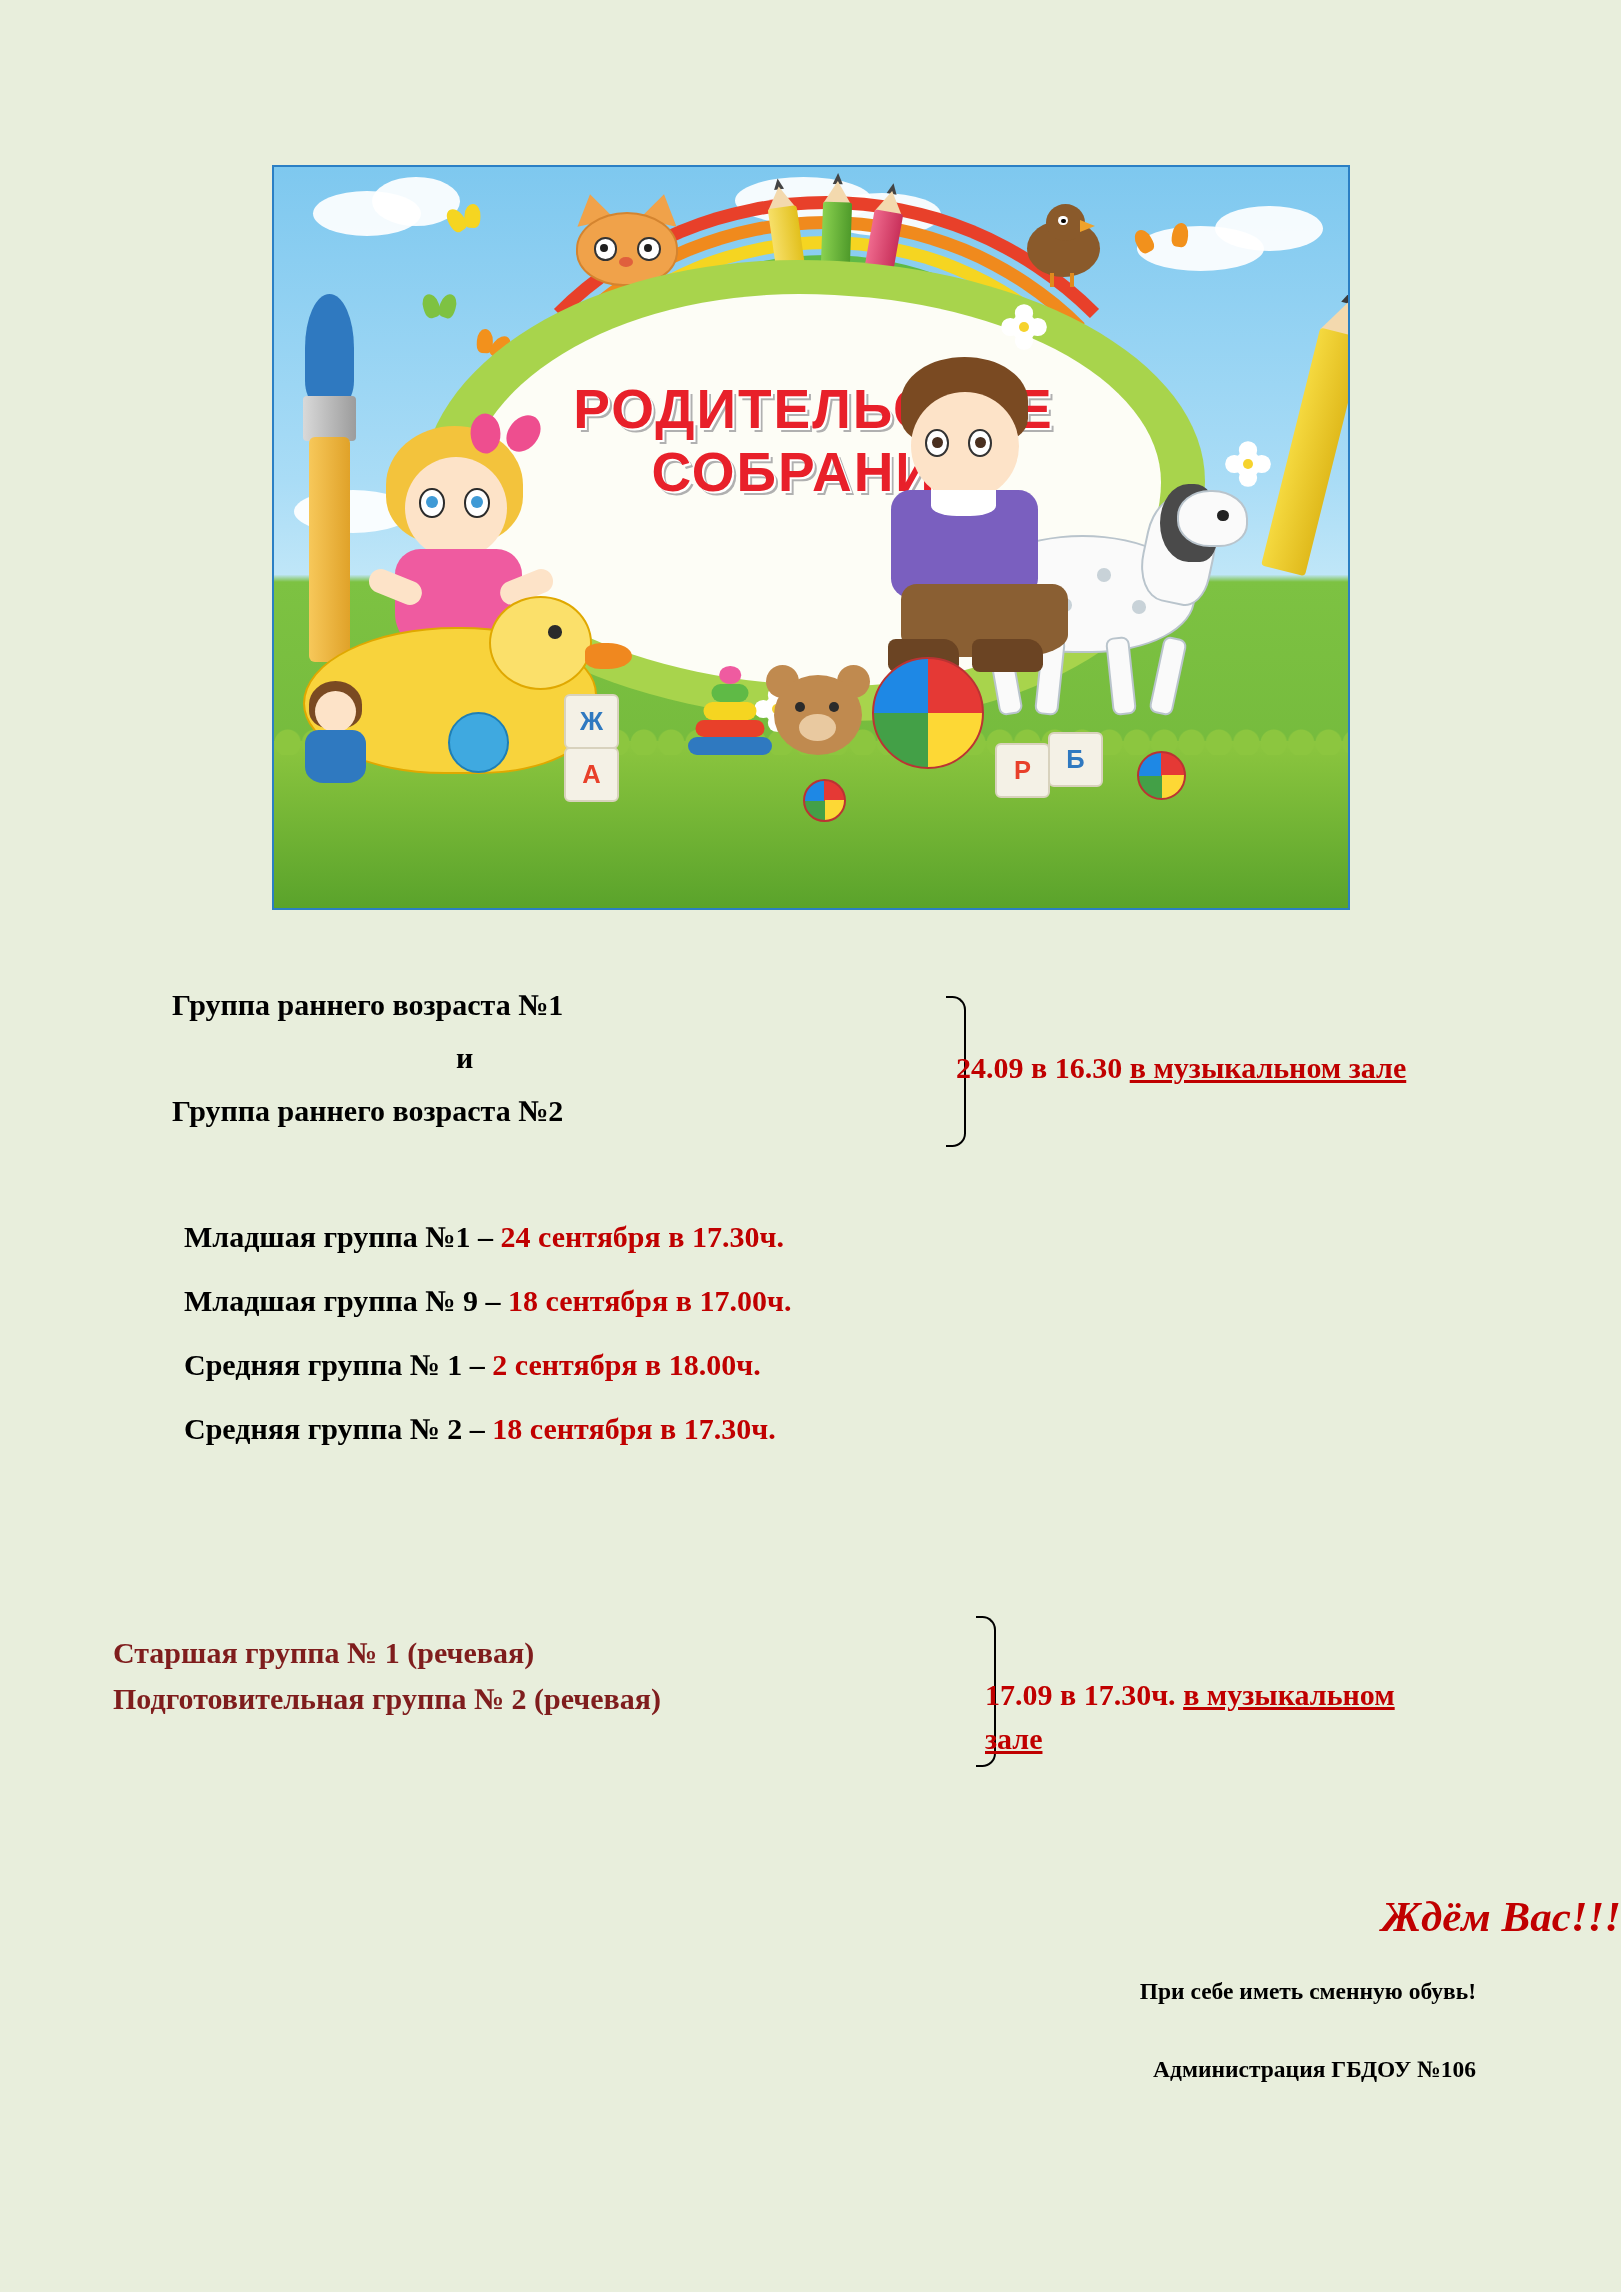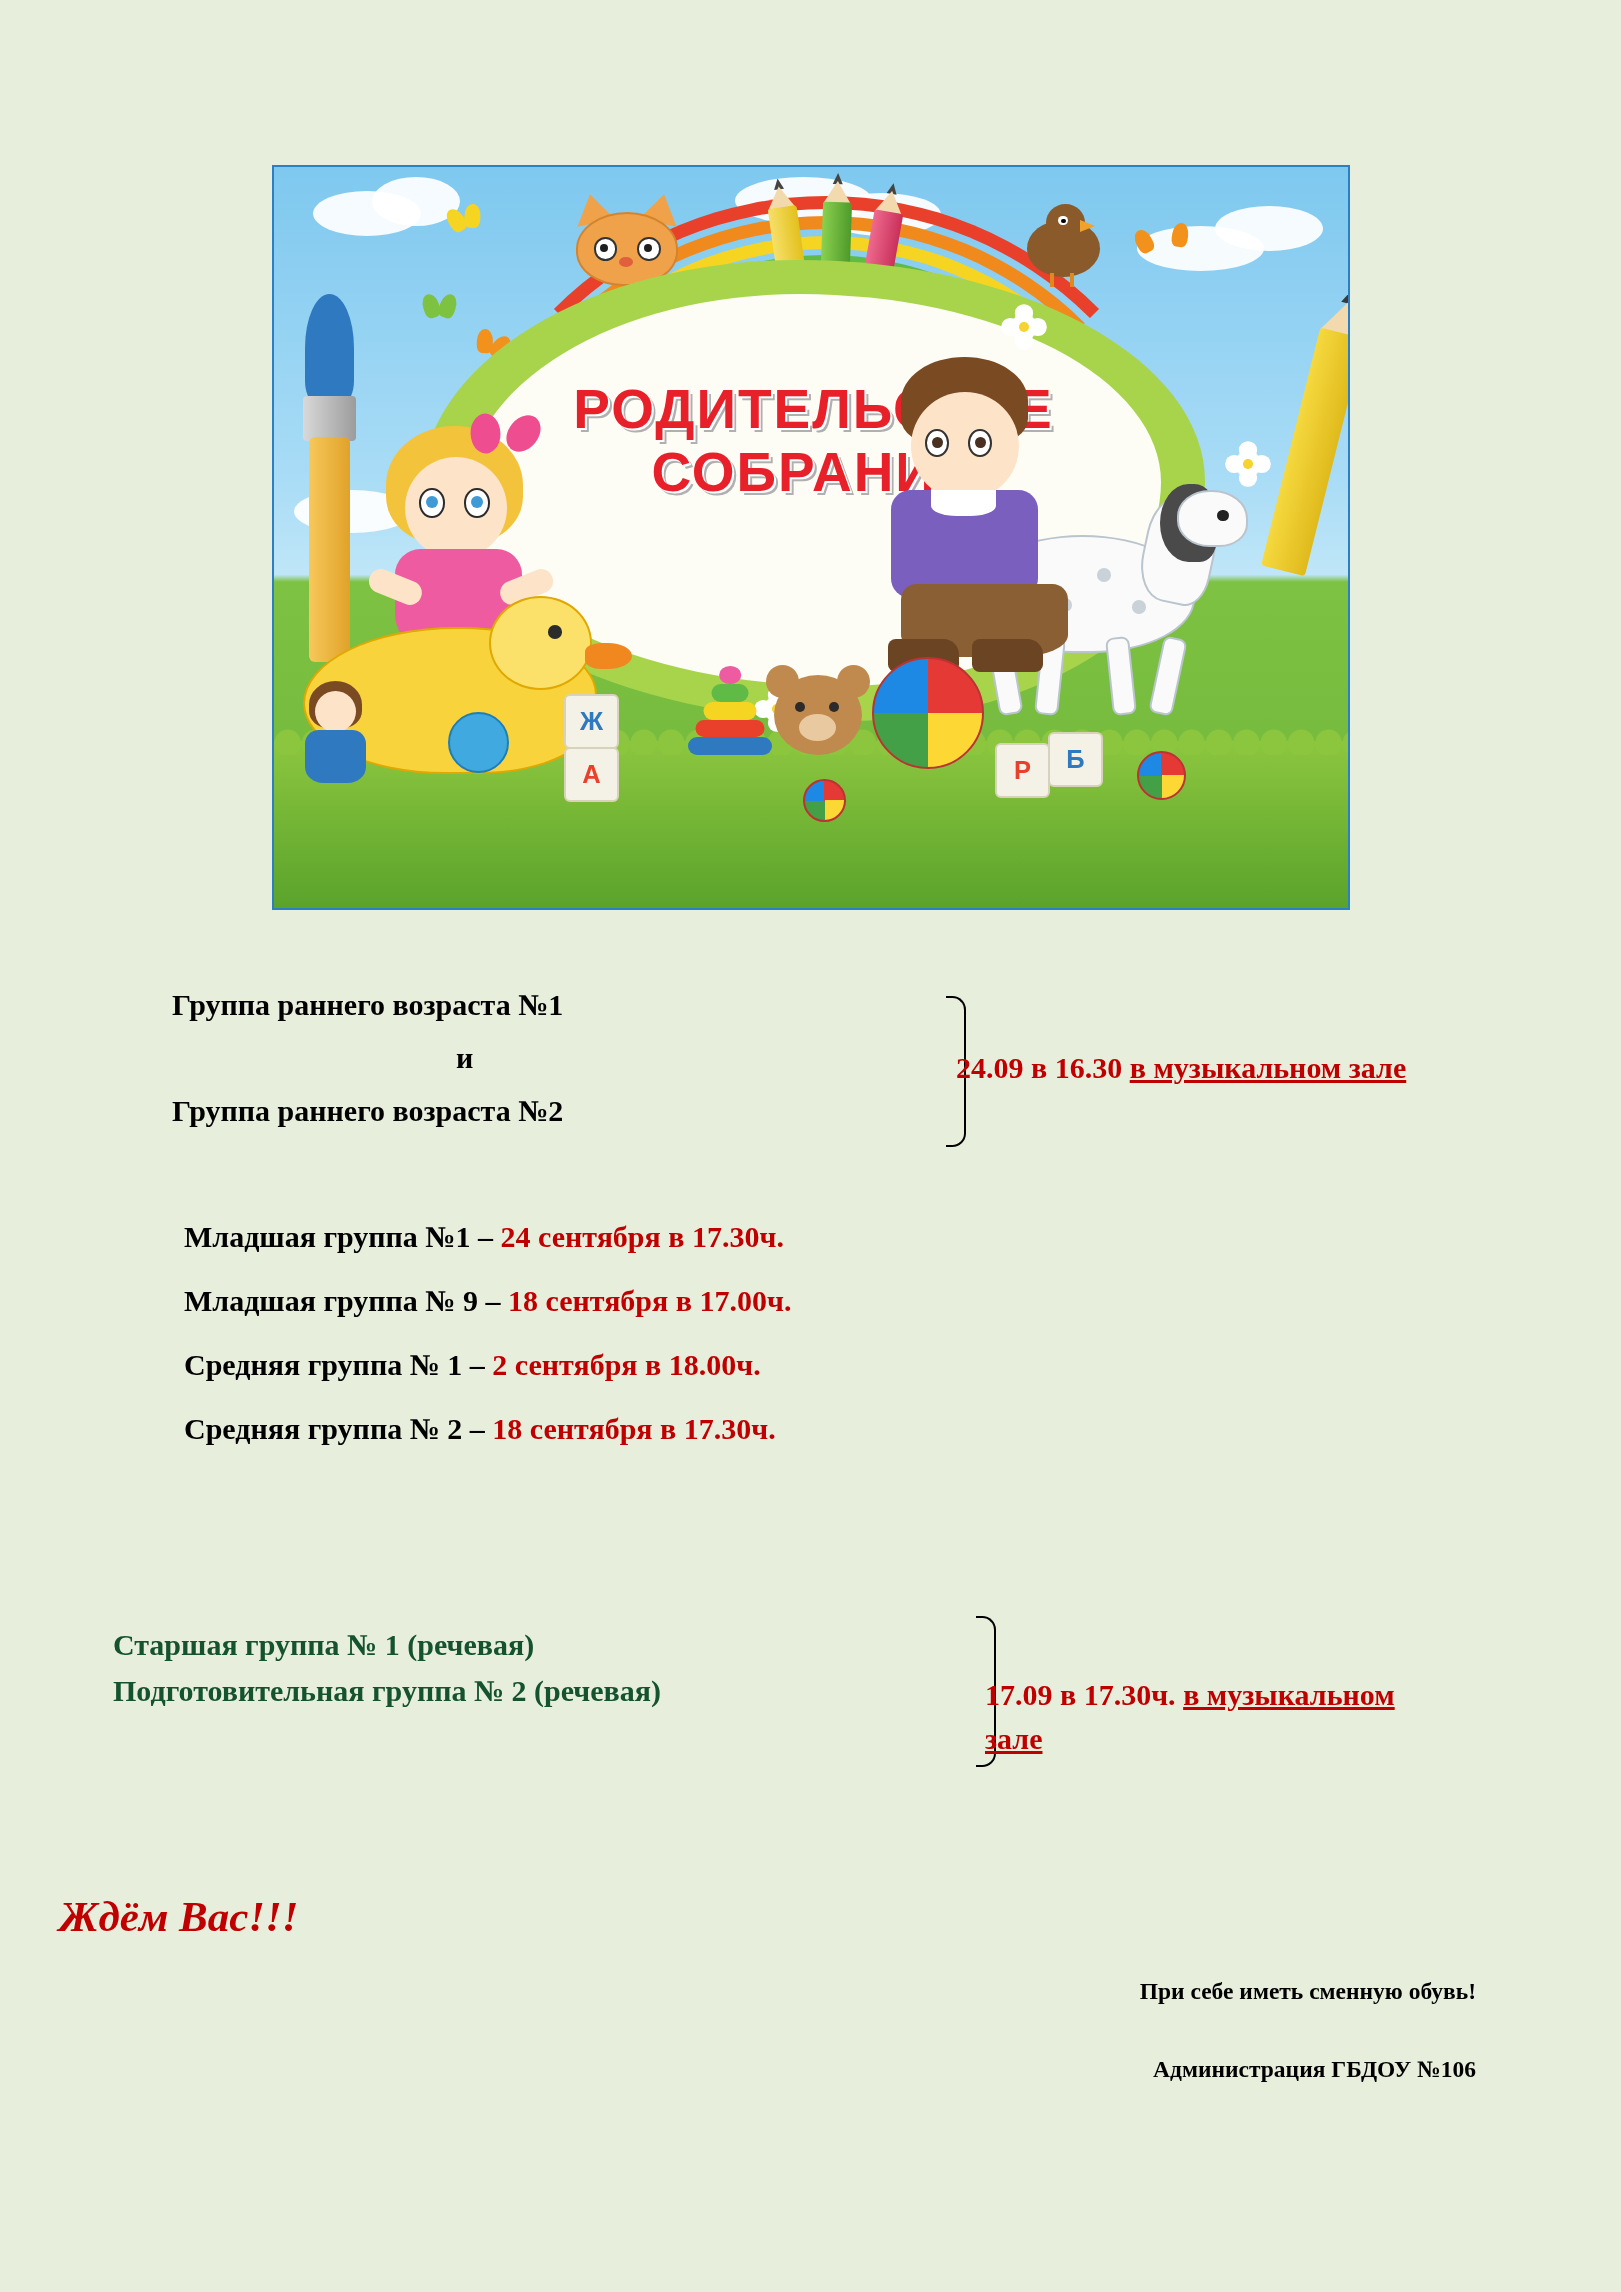--- a/index.html
+++ b/index.html
@@ -252,30 +252,30 @@
     border:2.9px solid #000;border-left:none;border-radius:0 13.7px 13.7px 0;
   }
   .blk1 .rhs{position:absolute;left:784px;top:61px;font-weight:bold;font-size:30px;color:#c00000;white-space:nowrap;}
   .blk1 .rhs u{text-decoration:underline;}
 
   .blk2{position:absolute;left:172px;top:1220px;width:1304px;}
   .blk2 .row{font-weight:bold;font-size:30px;color:#000;margin-bottom:30px;white-space:nowrap;margin-left:12px;}
   .blk2 .row .red{color:#c00000;}
 
   .blk3{position:absolute;left:113px;top:1622px;width:1372px;}
-  .blk3 .names{position:absolute;left:0;top:0;width:784px;font-weight:bold;font-size:30px;color:#14532d;line-height:1.52;}
+  .blk3 .names{position:absolute;left:0;top:8px;width:784px;font-weight:bold;font-size:30px;color:#7f1d1d;line-height:1.52;}
   .brace-tall2{position:absolute;left:863px;top:-5.9px;width:27.4px;height:147px;}
   .brace-tall2:before{
     content:"";position:absolute;left:0;top:0;width:17.6px;height:100%;
     border:2.9px solid #000;border-left:none;border-radius:0 13.7px 13.7px 0;
   }
   .blk3 .rhs{position:absolute;left:872px;top:51px;width:461px;font-weight:bold;font-size:30px;color:#c00000;line-height:1.45;}
   .blk3 .rhs u{text-decoration:underline;}
 
-  .wait{position:absolute;left:0;top:1892px;width:1621px;text-align:left;}
+  .wait{position:absolute;left:0;top:1892px;width:1621px;text-align:right;}
   .wait span{
     display:inline-block;margin-left:59px;
     font-style:italic;font-weight:bold;font-size:43px;color:#c00000;
   }
 
   .note{position:absolute;right:145px;top:1978px;font-weight:bold;font-size:23.5px;color:#000;}
   .admin{position:absolute;right:145px;top:2056px;font-weight:bold;font-size:23.5px;color:#000;}
 </style>
 </head>
 <body>

